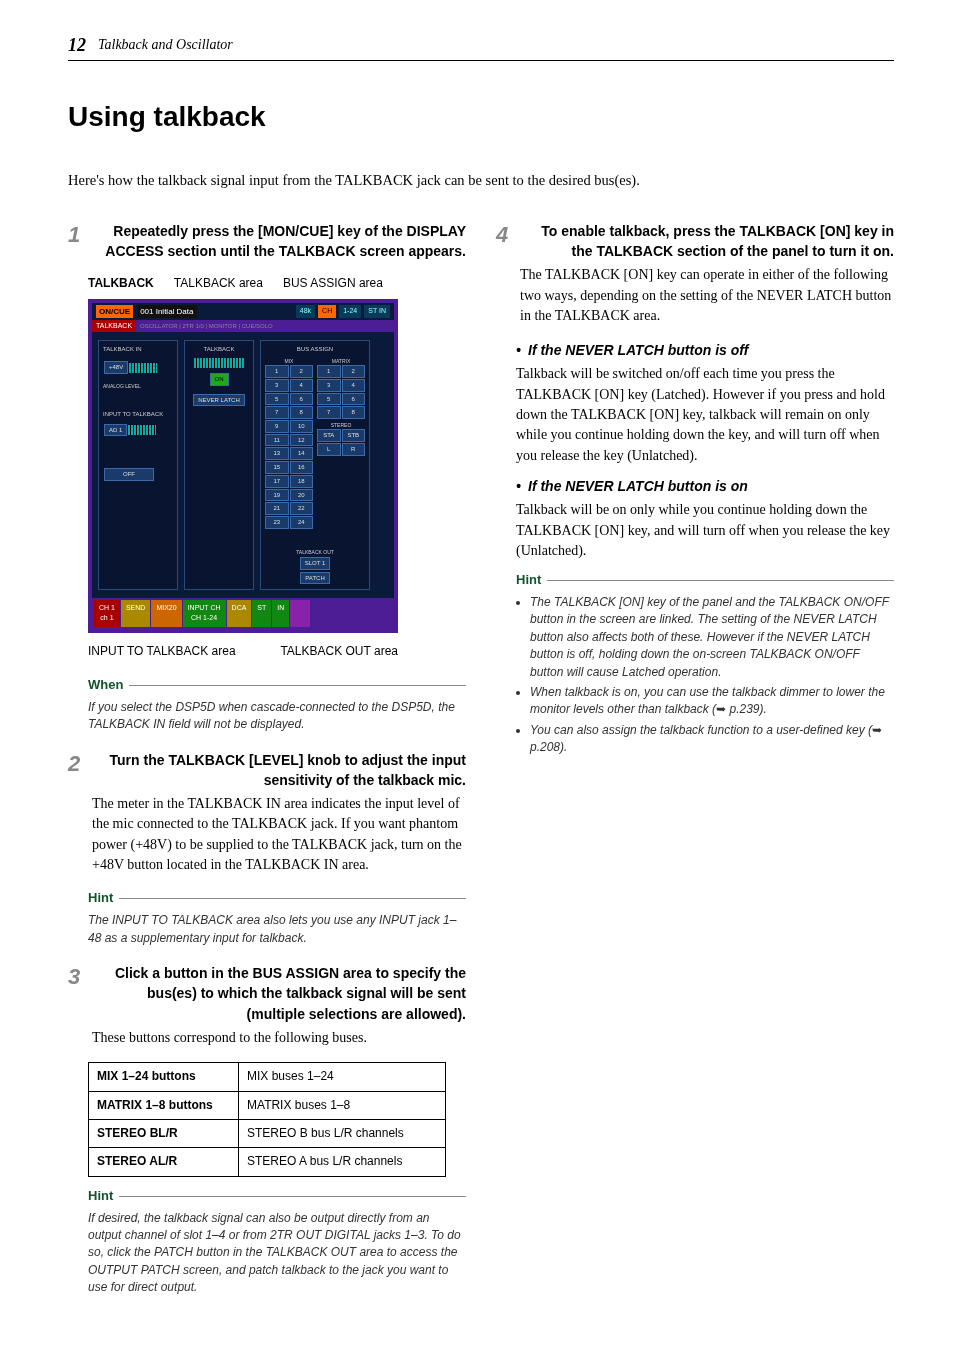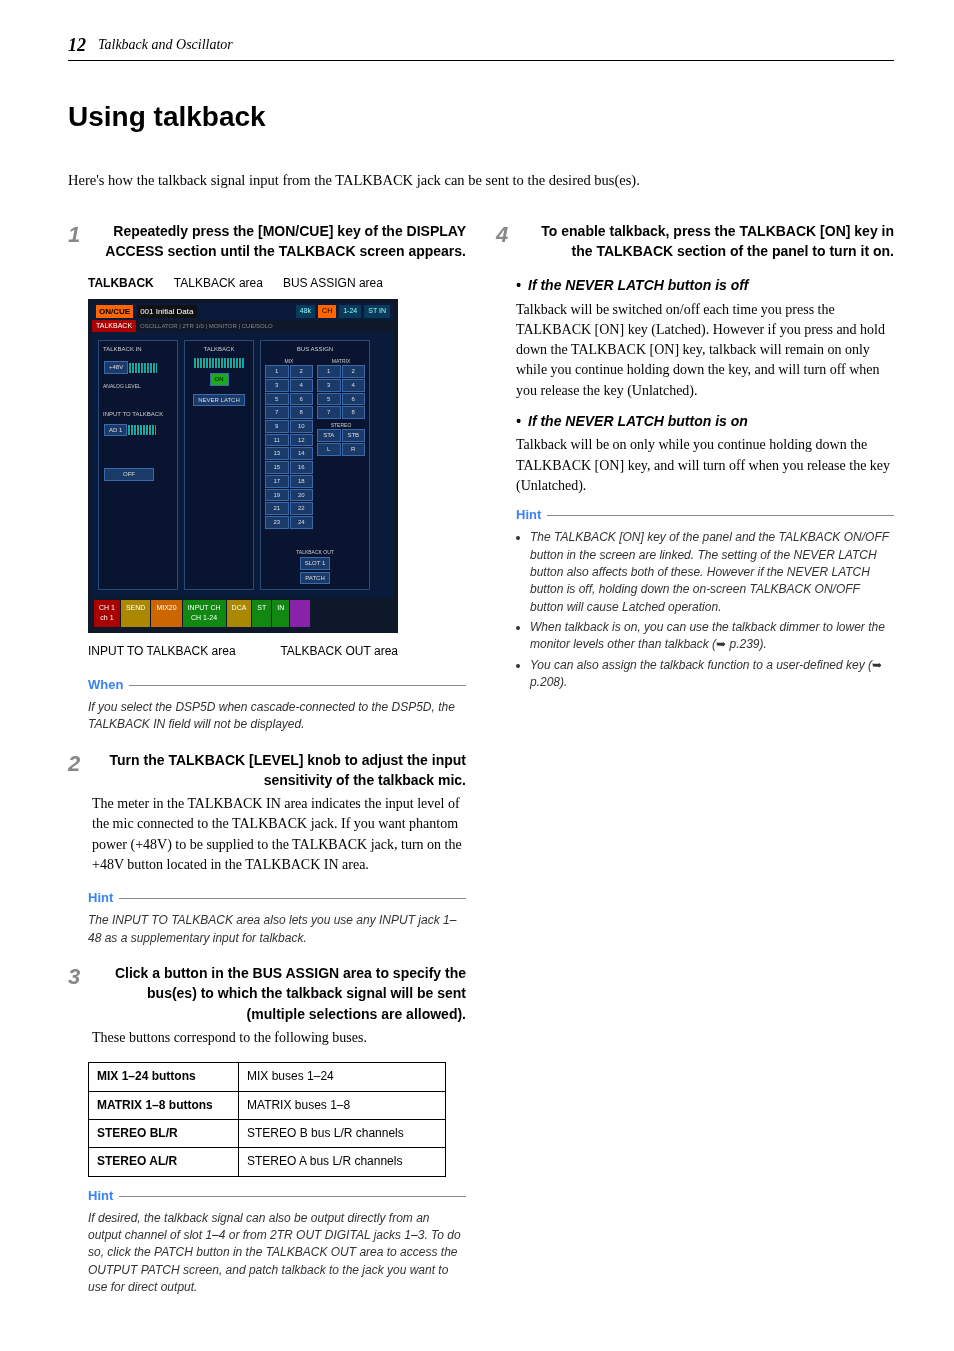--- a/index.html
+++ b/index.html
@@ -10,39 +10,39 @@
 h1.title { font-family:Arial,Helvetica,sans-serif; font-weight:bold; font-size:28px; margin-bottom:32px; }
 .intro { font-size:14.5px; margin-bottom:30px; }
 .columns { display:flex; gap:30px; }
 .col { flex:1; min-width:0; }
 .step { position:relative; padding-left:24px; margin-bottom:14px; }
 .step-num { position:absolute; left:0; top:-2px; font-family:Arial,Helvetica,sans-serif; font-weight:bold; font-style:italic; font-size:22px; color:#888; }
 .step-head { font-family:Arial,Helvetica,sans-serif; font-weight:bold; font-size:14px; margin-bottom:4px;text-align:right; }
 .step-body { font-size:14px; }
 .labels-row { font-family:Arial,Helvetica,sans-serif; font-size:12px; display:flex; gap:20px; margin:14px 0 6px 20px; }
 .labels-row .b { font-weight:bold; }
-.screenshot { width:310px; margin-left:20px; background:#0f172a; padding:4px; font-family:Arial,sans-serif; font-size:7px; color:#ccc; }
+.screenshot { width:310px; margin-left:20px; background:#4c1d95; padding:4px; font-family:Arial,sans-serif; font-size:7px; color:#ccc; }
 .sc-top { background:#0a1a3a; padding:2px 4px; display:flex; align-items:center; gap:4px; }
 .sc-top .on { background:#ff6600; color:#000; font-weight:bold; padding:1px 3px; font-size:8px; }
 .sc-top .scene { background:#111; color:#fff; padding:1px 3px; font-size:8px; }
 .sc-top .rt { margin-left:auto; display:flex; gap:3px; }
 .sc-top .rt span { background:#0a3a5a; color:#8ff; padding:1px 4px; font-size:7px; }
 .sc-tab { background:#aa0000; color:#fff; font-size:7px; padding:1px 4px; display:inline-block; }
 .sc-body { background:#0a1a3a; padding:8px 6px; display:flex; gap:6px; }
 .sc-panel { background:#081430; border:1px solid #2a4a7a; padding:4px; font-size:6px; }
 .sc-btn { background:#1a3a6a; border:1px solid #3a6aaa; display:inline-block; padding:1px 4px; margin:1px; font-size:6px; color:#ddd; }
 .sc-btn.on { background:#1aaa1a; color:#000; }
 .sc-meter { display:inline-block; width:28px; height:10px; background:repeating-linear-gradient(90deg,#1aa 0 2px,#000 2px 3px); vertical-align:middle; }
 .sc-grid { display:grid; grid-template-columns:repeat(2,1fr); gap:1px; }
 .sc-b { background:#1a3a6a; border:1px solid #3a6aaa; font-size:6px; color:#ddd; text-align:center; padding:1px 0; }
 .sc-bottom { display:flex; gap:1px; padding:2px; }
 .sc-bottom > div { font-size:7px; padding:3px 5px; color:#fff; text-align:center; }
 .bb-r{background:#aa0000;} .bb-y{background:#aa8800;} .bb-o{background:#cc6600;} .bb-g{background:#118811;} .bb-p{background:#8822aa;}
 .under-labels { font-family:Arial,Helvetica,sans-serif; font-size:12px; display:flex; justify-content:space-between; margin:10px 0 16px 20px; width:310px; }
-.note-head, .hint-head { font-family:Arial,Helvetica,sans-serif; font-weight:bold; font-size:13px; color:#3b82f6; display:flex; align-items:center; gap:6px; margin:8px 0 4px 20px; }
+.note-head, .hint-head { font-family:Arial,Helvetica,sans-serif; font-weight:bold; font-size:13px; color:#14532d; display:flex; align-items:center; gap:6px; margin:8px 0 4px 20px; }
 .note-head::after, .hint-head::after { content:""; flex:1; height:1px; background:#888; }
 .note-body, .hint-body { font-family:Arial,Helvetica,sans-serif; font-size:12px; font-style:italic; color:#333; margin:0 0 16px 20px; }
 .hint-body ul { list-style:disc; padding-left:14px; }
 .hint-body li { margin-bottom:3px; }
 table.bus { border-collapse:collapse; width:90%; margin:4px 0 10px 20px; font-family:Arial,Helvetica,sans-serif; font-size:12px; }
 table.bus td { border:1px solid #000; padding:5px 8px; }
 table.bus td:first-child { font-weight:bold; width:42%; }
 .sub-sec { margin:6px 0 4px 20px; font-family:Arial,Helvetica,sans-serif; font-weight:bold; font-size:14px; }
 .sub-body { margin:0 0 10px 20px; font-size:14px; }
 .bullet { position:relative; padding-left:12px;font-style:italic; }
@@ -230,20 +230,21 @@
       </div>
   <div class="hint-body">If desired, the talkback signal can also be output directly from an output channel of slot 1–4 or from 2TR OUT DIGITAL jacks 1–3. To do so, click the PATCH button in the TALKBACK OUT area to access the OUTPUT PATCH screen, and patch talkback to the jack you want to use for direct output.</div>
 
 </div>
 
 <div class="col">
 
   <div class="step">
     <span class="step-num">4</span>
     <div class="step-head">To enable talkback, press the TALKBACK [ON] key in the TALKBACK section of the panel to turn it on.</div>
+    <div class="step-body">The TALKBACK [ON] key can operate in either of the following two ways, depending on the setting of the NEVER LATCH button in the TALKBACK area.</div>
   </div>
 
   <div class="sub-sec bullet">If the NEVER LATCH button is off</div>
   <div class="sub-body">Talkback will be switched on/off each time you press the TALKBACK [ON] key (Latched). However if you press and hold down the TALKBACK [ON] key, talkback will remain on only while you continue holding down the key, and will turn off when you release the key (Unlatched).</div>
 
   <div class="sub-sec bullet">If the NEVER LATCH button is on</div>
   <div class="sub-body">Talkback will be on only while you continue holding down the TALKBACK [ON] key, and will turn off when you release the key (Unlatched).</div>
 
   <div class="hint-head">
         <span>Hint</span>

